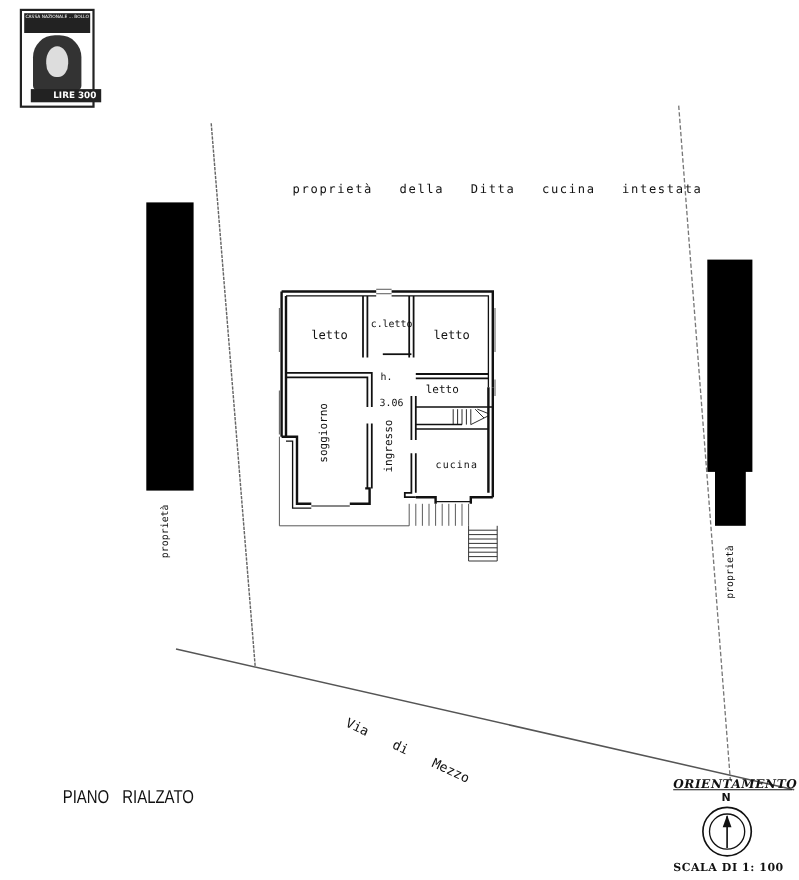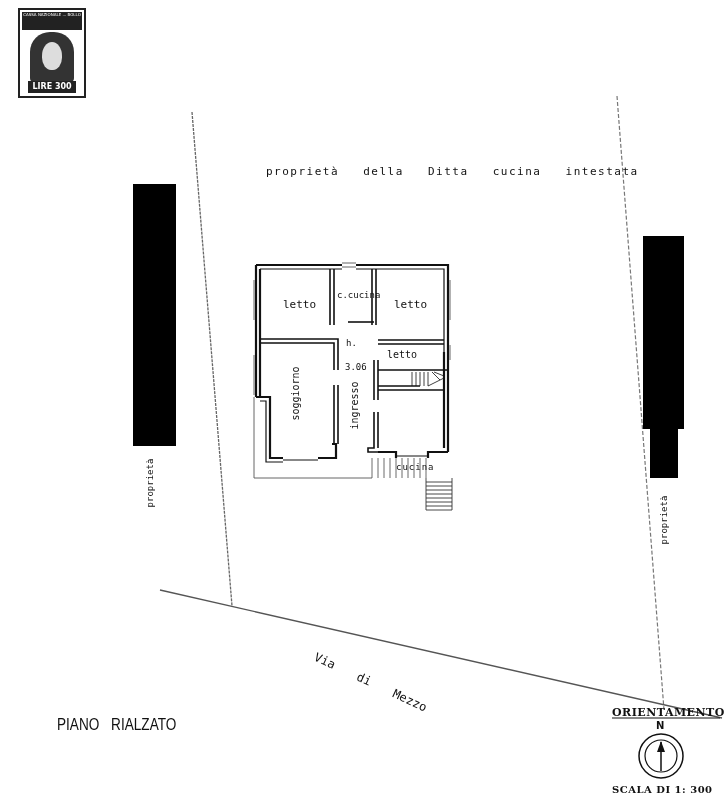--- a/index.html
+++ b/index.html
@@ -4,23 +4,23 @@
 <style>
   html, body { margin:0; padding:0; background:#ffffff; }
   body { width:726px; height:800px; position:relative; overflow:hidden; font-family:"DejaVu Sans", sans-serif; color:#111; }
   svg.plan { position:absolute; left:0; top:0; }
   .hand { font-family:"DejaVu Sans Mono", monospace; color:#111; }
   .lbl { position:absolute; white-space:nowrap; }
   .stamp { position:absolute; left:18px; top:8px; width:68px; height:90px; background:#fff; border:2px solid #222; box-sizing:border-box; }
   .stamp-top { position:absolute; left:2px; top:2px; right:2px; height:18px; background:#222; color:#fff; font-size:4px; line-height:6px; text-align:center; overflow:hidden; }
   .stamp-face { position:absolute; left:10px; top:22px; width:44px; height:50px; background:#333; border-radius:20px 20px 4px 4px; }
   .stamp-face::after { content:""; position:absolute; left:12px; top:10px; width:20px; height:28px; background:#ddd; border-radius:50% 50% 45% 45%; }
-  .stamp-value { position:absolute; left:8px; bottom:3px; width:48px; height:12px; background:#222; color:#fff; font-size:8px; line-height:12px; text-align:center; font-weight:bold; }
+  .stamp-value { position:absolute; left:8px; bottom:3px; width:48px; height:12px; background:#222; color:#fff; font-size:8px; line-height:12px; text-align:center; font-weight:bold;padding-left:16px; }
   .redact { position:absolute; background:#000; }
-  .serif-it { font-family:"DejaVu Serif", serif; font-weight:bold; }
+  .serif-it { font-family:"DejaVu Serif", serif; font-style:italic; font-weight:bold; }
 </style>
 </head>
 <body>
 
 <div class="stamp">
   <div class="stamp-top">CASSA NAZIONALE ... BOLLO</div>
   <div class="stamp-face"></div>
   <div class="stamp-value">LIRE 300</div>
 </div>
 
@@ -129,30 +129,30 @@
   <line x1="612" y1="718" x2="720" y2="718" stroke="#111" stroke-width="1"></line>
 </svg>
 
 <div class="lbl hand" style="left:266px; top:165px; font-size:11px; letter-spacing:1.5px; word-spacing:16px;">proprietà della Ditta cucina intestata</div>
 
 <div class="lbl hand" style="left:126px; top:478px; font-size:9px; transform:rotate(-90deg); transform-origin:center;">proprietà</div>
 
 <div class="lbl hand" style="left:640px; top:515px; font-size:9px; transform:rotate(-90deg); transform-origin:center;">proprietà</div>
 
 <div class="lbl hand" style="left:283px; top:298px; font-size:11px;">letto</div>
-<div class="lbl hand" style="left:337px; top:290px; font-size:9px;">c.cucina</div>
+<div class="lbl hand" style="left:337px; top:290px; font-size:9px;">c.letto</div>
 <div class="lbl hand" style="left:394px; top:298px; font-size:11px;">letto</div>
 <div class="lbl hand" style="left:387px; top:349px; font-size:10px;">letto</div>
 <div class="lbl hand" style="left:268px; top:388px; font-size:10px; transform:rotate(-90deg); transform-origin:center;">soggiorno</div>
 <div class="lbl hand" style="left:330px; top:400px; font-size:10px; transform:rotate(-90deg); transform-origin:center;">ingresso</div>
-<div class="lbl hand" style="left:396px; top:418px; font-size:9px; letter-spacing:1px;margin-top:44px;">cucina</div>
+<div class="lbl hand" style="left:396px; top:418px; font-size:9px; letter-spacing:1px;">cucina</div>
 
 <div class="lbl hand" style="left:346px; top:338px; font-size:9px;">h.</div>
 <div class="lbl hand" style="left:345px; top:362px; font-size:9px;">3.06</div>
 
 <div class="lbl hand" style="left:318px; top:650px; font-size:12px; word-spacing:18px; transform:rotate(25deg); transform-origin:left top;">Via di Mezzo</div>
 
 <div class="lbl" style="left:57px; top:715px; font-family:'Liberation Sans', sans-serif; font-size:17px; letter-spacing:0px; word-spacing:10px; transform:scaleX(0.8); transform-origin:left top;">PIANO RIALZATO</div>
 
 <div class="lbl serif-it" style="left:612px; top:706px; font-size:11px; letter-spacing:0.5px;">ORIENTAMENTO</div>
 <div class="lbl" style="left:656px; top:720px; font-family:'DejaVu Sans', sans-serif; font-weight:bold; font-size:10px;">N</div>
 
-<div class="lbl serif-it" style="left:612px; top:784px; font-size:10px; font-style:normal; letter-spacing:0.5px;">SCALA DI 1: 300</div>
+<div class="lbl serif-it" style="left:612px; top:784px; font-size:10px; font-style:normal; letter-spacing:0.5px;">SCALA DI 1: 100</div>
 
 </body></html>

